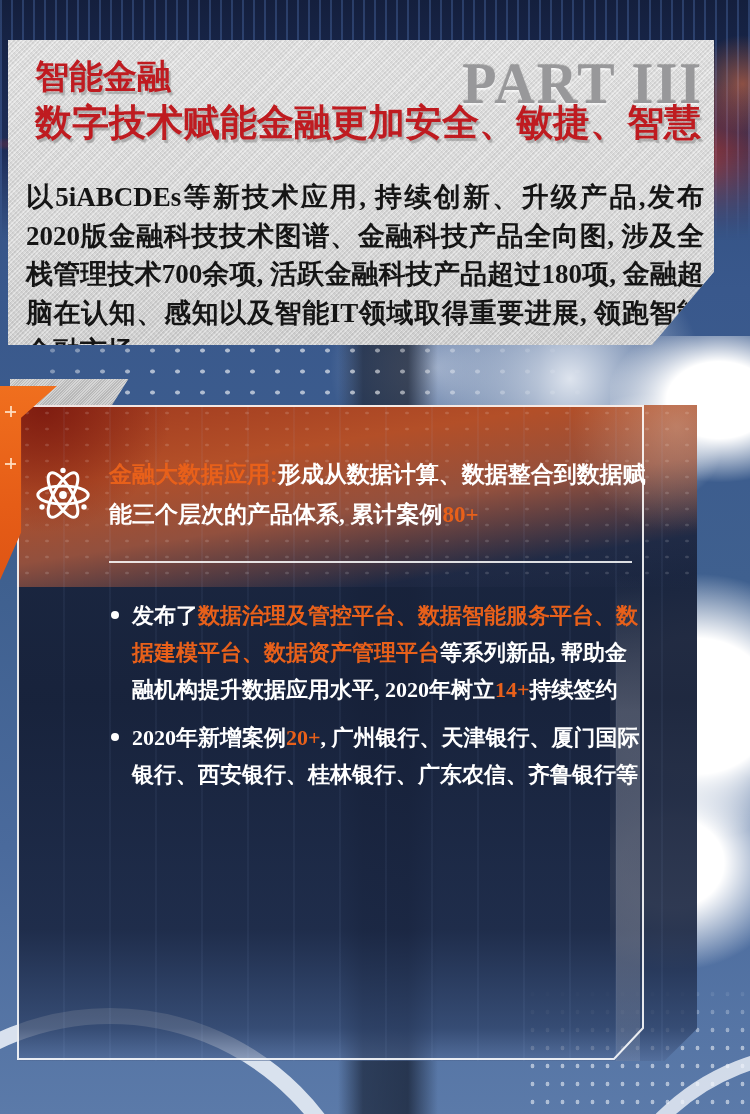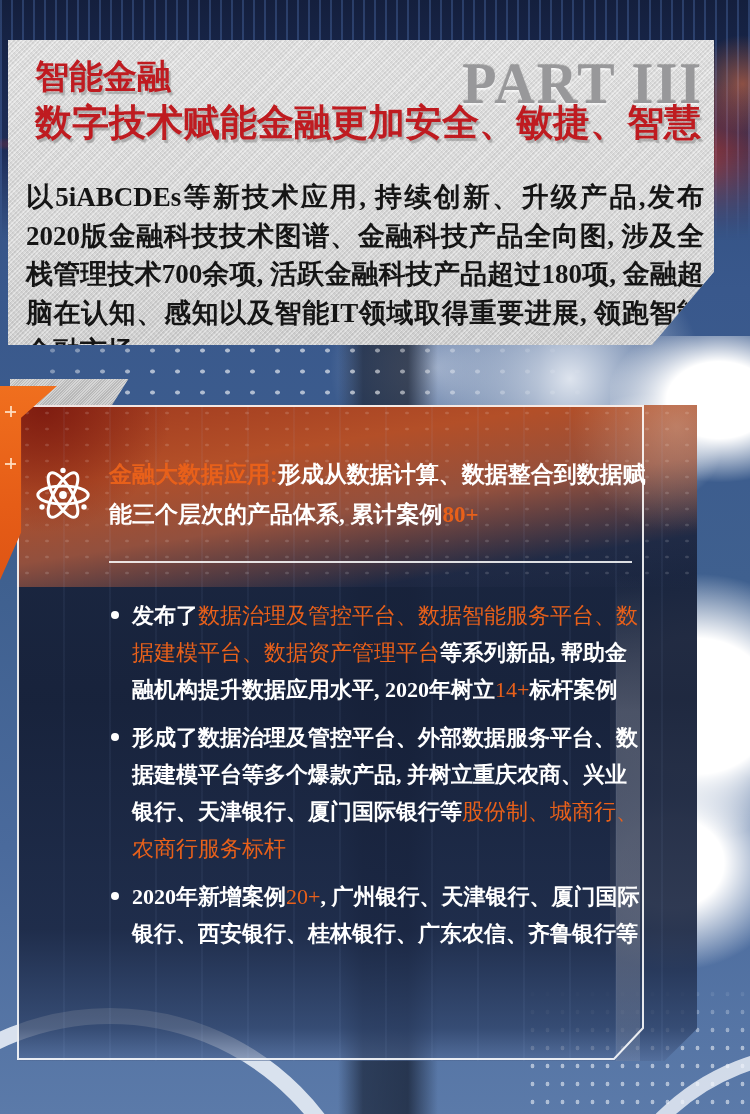--- a/index.html
+++ b/index.html
@@ -99,21 +99,21 @@
     font-size:23px;line-height:40px;font-weight:900;color:#ffffff;}
   .panel-heading .em{color:#e8601a;}
   .separator{position:absolute;left:92px;top:156px;width:523px;height:2px;
     background:rgba(255,255,255,0.85);}
   .bullet-list{position:absolute;left:92px;top:184px;width:538px;margin:0;padding:8px 0 0 0;
     list-style:none;}
   .bullet-list li{position:relative;padding-left:23px;margin:0 0 11px 0;
     font-size:22px;line-height:37px;font-weight:700;color:#ffffff;}
   .bullet-list li::before{content:"";position:absolute;left:2px;top:14px;width:8px;height:8px;
     border-radius:50%;background:#ffffff;}
-  .bullet-list .em{color:#e8601a;font-weight:400;}
+  .bullet-list .em{color:#e8601a;font-weight:700;}
 </style>
 </head>
 <body>
 
 <div class="stage">
 
   <div class="bg"></div>
   <div class="dark-column"></div>
   <div class="dots-top"></div>
   <div class="dots-bottom"></div>
@@ -144,22 +144,21 @@
       </g>
       <circle cx="50" cy="50" r="6.5" fill="#ffffff"></circle>
       <circle cx="50" cy="9" r="4.5" fill="#ffffff"></circle>
       <circle cx="15" cy="70" r="4.5" fill="#ffffff"></circle>
       <circle cx="85" cy="70" r="4.5" fill="#ffffff"></circle>
     </svg>
 
     <div class="panel-heading"><span class="em">金融大数据应用:</span><span>形成从数据计算、数据整合到数据赋能三个层次的产品体系, 累计案例</span><span class="em">80+</span></div>
     <div class="separator"></div>
     <ul class="bullet-list">
-        <li><span>发布了</span><span class="em">数据治理及管控平台、数据智能服务平台、数据建模平台、数据资产管理平台</span><span>等系列新品, 帮助金融机构提升数据应用水平, 2020年树立</span><span class="em">14+</span><span>标杆案例</span></li>
-        <li><span>形成了数据治理及管控平台、外部数据服务平台、数据建模平台等多个爆款产品, 并树立重庆农商、兴业银行、天津银行、厦门国际银行等</span><span class="em">股份制、城商行、农商行服务标杆</span></li>
+        <li><span>发布了</span><span class="em">数据治理及管控平台、数据智能服务平台、数据建模平台、数据资产管理平台</span><span>等系列新品, 帮助金融机构提升数据应用水平, 2020年树立</span><span class="em">14+</span><span>持续签约</span></li>
         <li><span>2020年新增案例</span><span class="em">20+</span><span>, 广州银行、天津银行、厦门国际银行、西安银行、桂林银行、广东农信、齐鲁银行等</span></li>
       </ul>
   </div>
 
   <svg class="panel-frame" width="628" height="656">
     <polygon points="1,1 626,1 626,623 597,654 1,654" fill="none" stroke="rgba(255,255,255,0.88)" stroke-width="2"></polygon>
   </svg>
 
   <div class="side-tab">
     <span class="plus-icon plus-1"></span>

